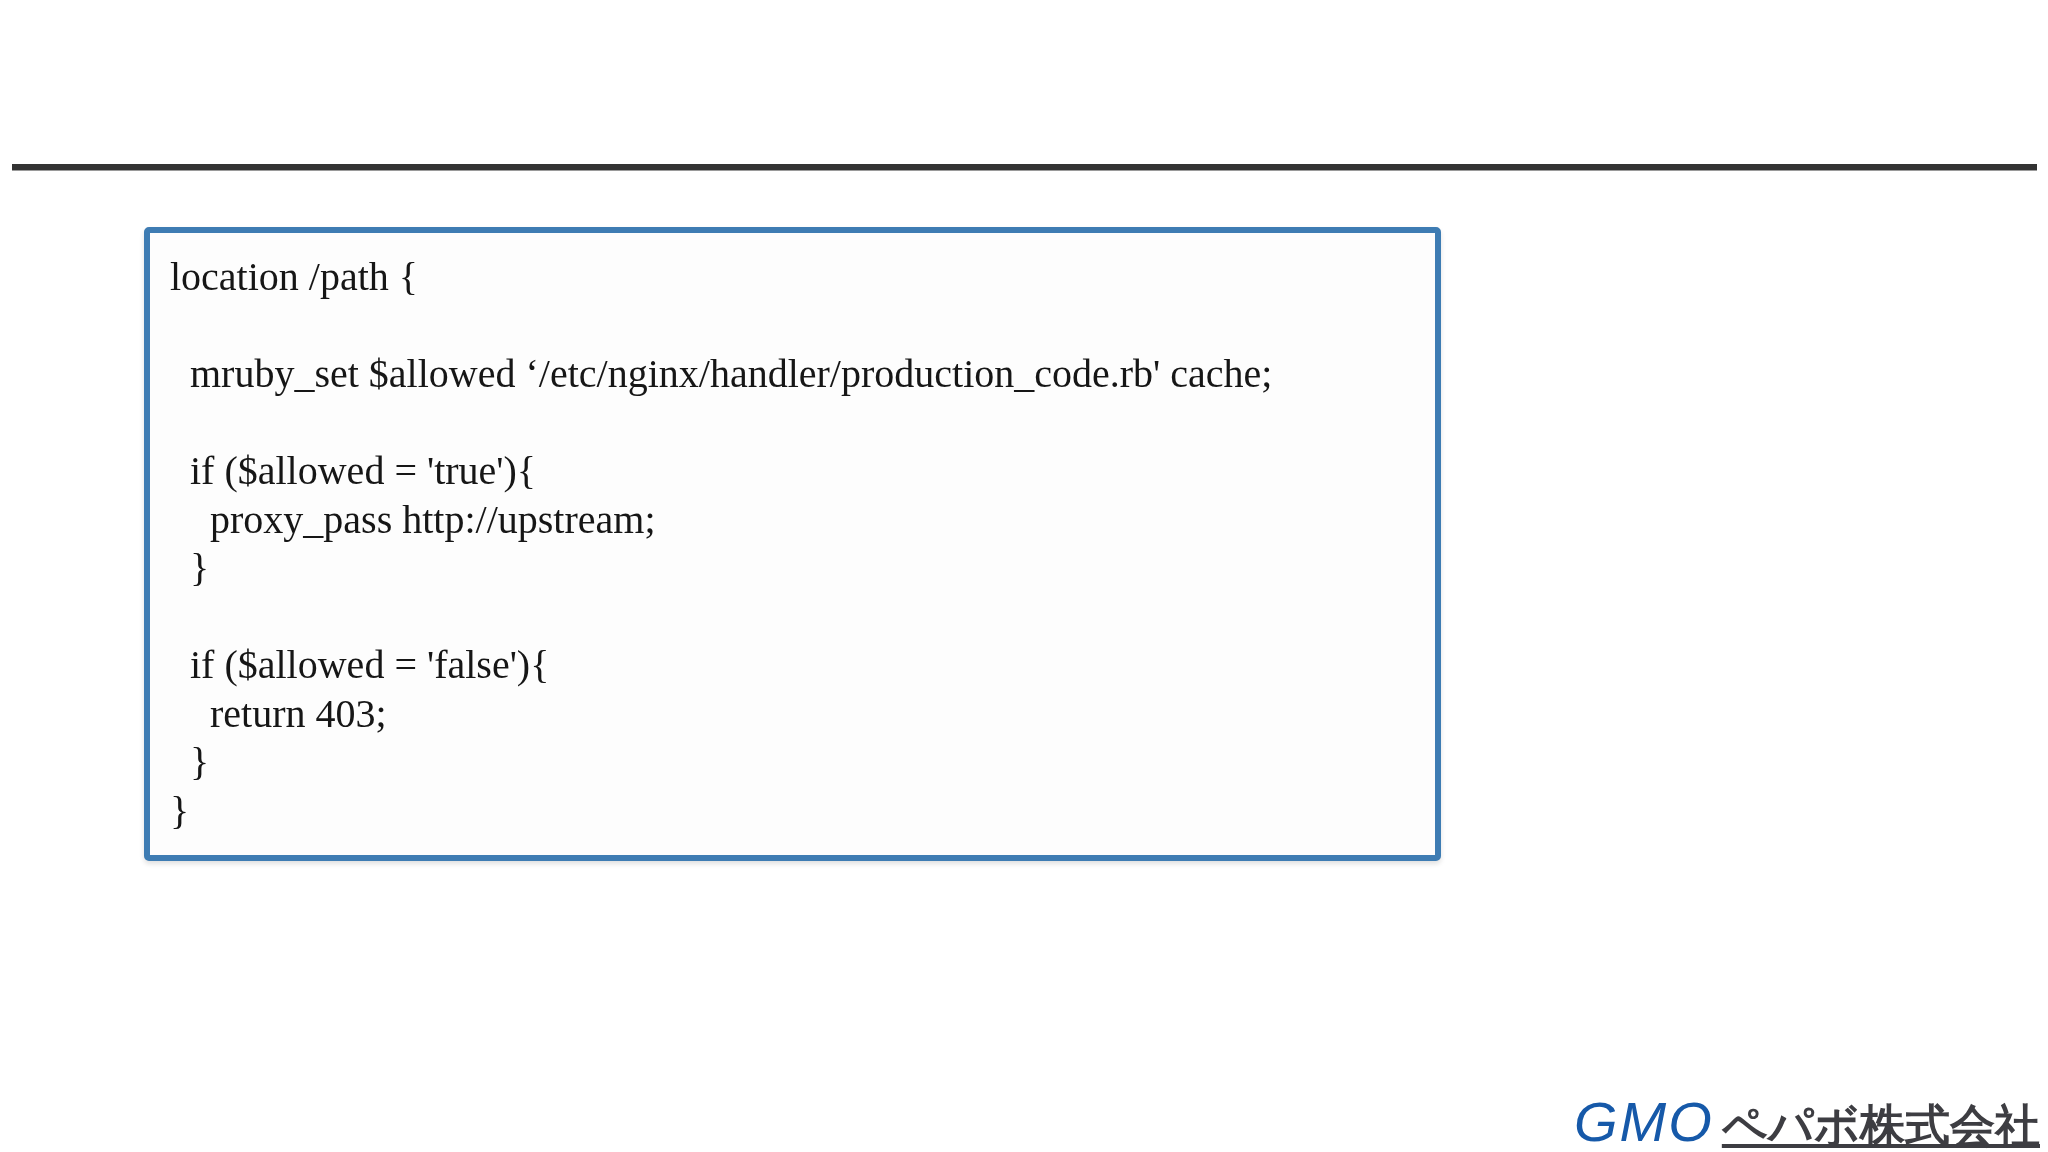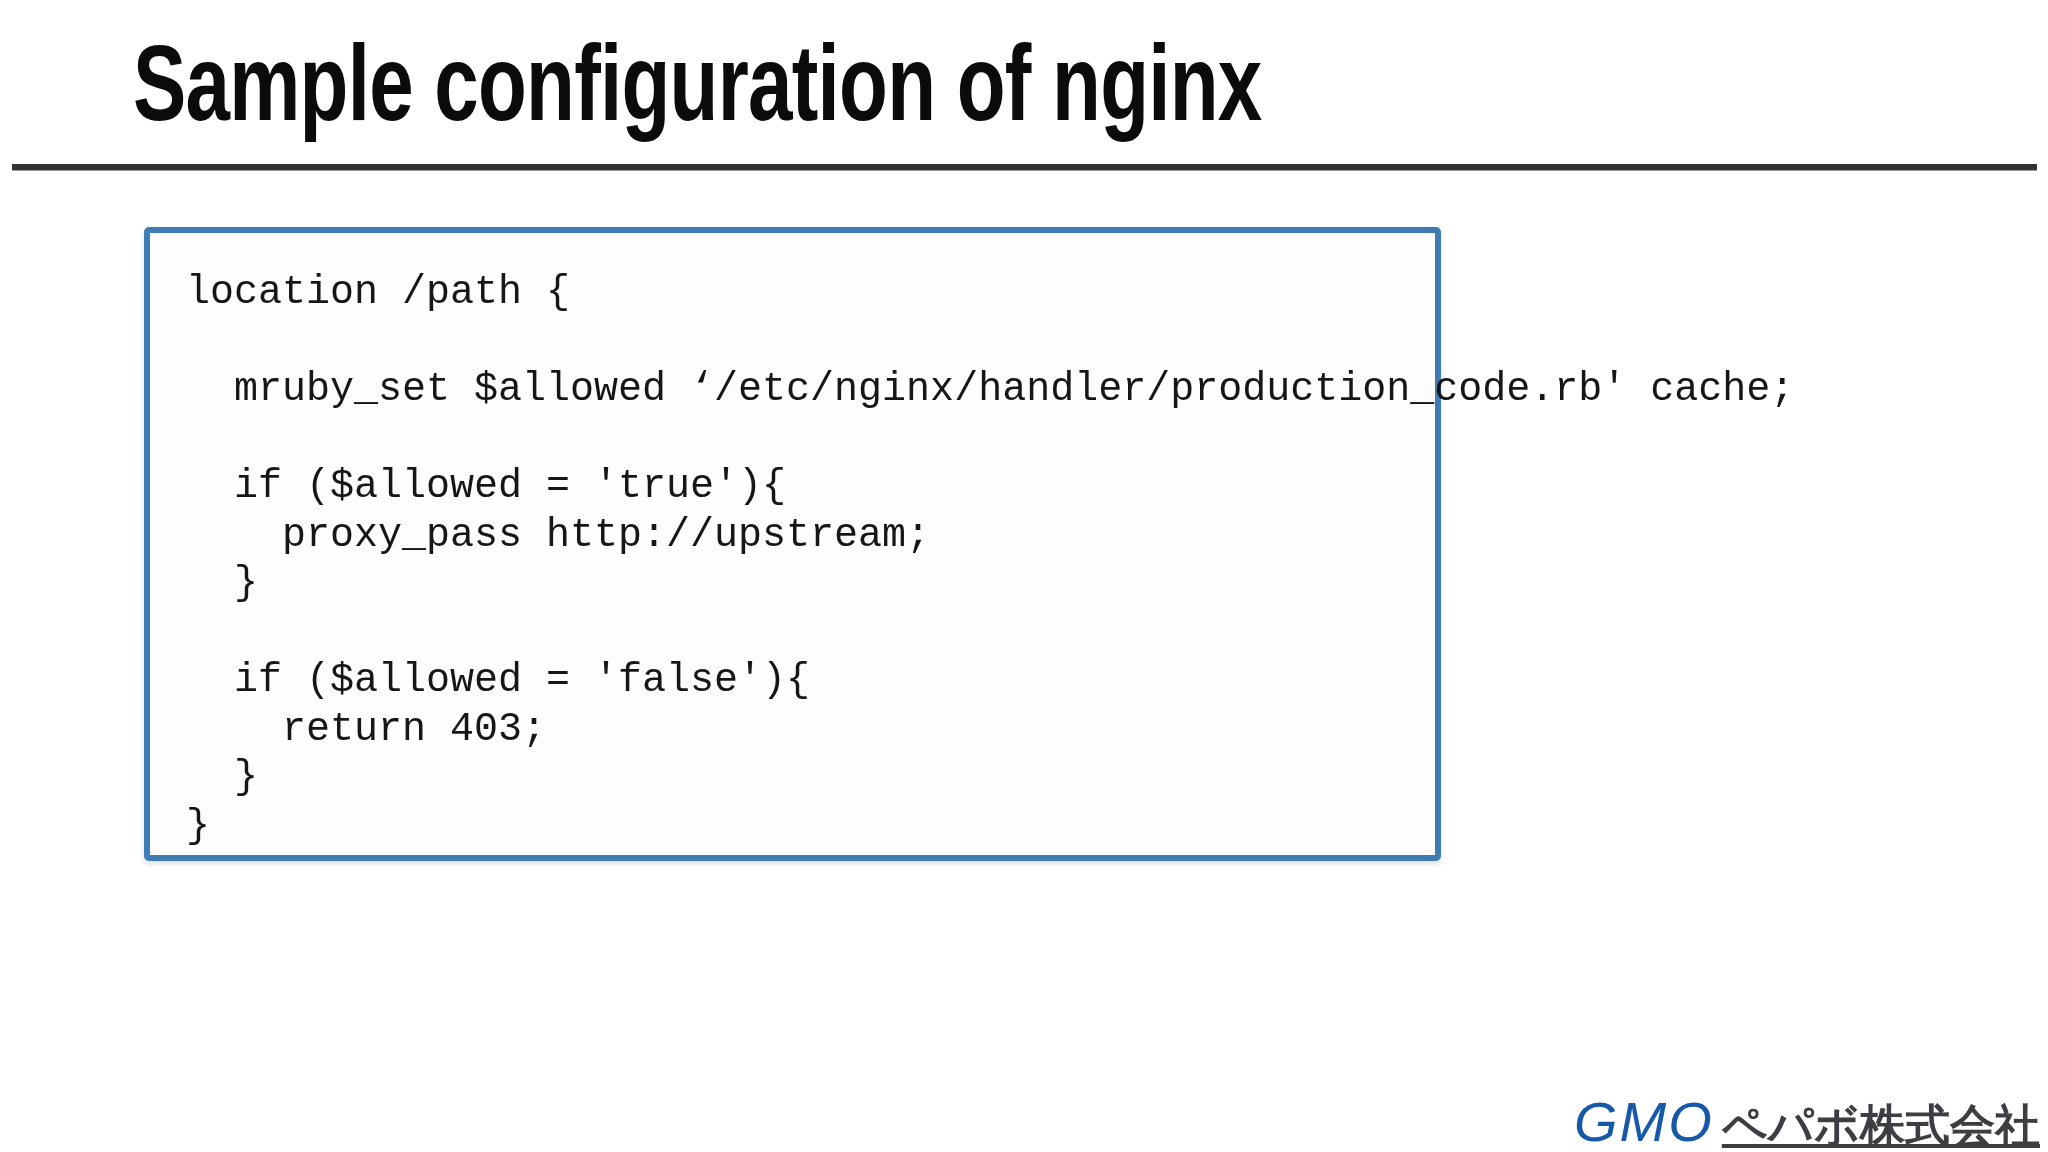--- a/index.html
+++ b/index.html
@@ -46,23 +46,23 @@
     left: 144px;
     top: 227px;
     width: 1297px;
     height: 634px;
     background: #fdfdfd;
     border: 6px solid var(--box-border, #3e7cb3);
     border-radius: 5px;
     box-shadow: 0 3px 5px rgba(0,0,0,0.12);
   }
   .code {
-    margin: 16px;
+    margin: 0;
     padding: 20px 8px 0 20px;
-    font-family: Liberation Mono, monospace;
+    font-family: Liberation Serif, serif;
     font-size: 40px;
     line-height: 48.5px;
     color: var(--code-text, #161616);
     white-space: pre;
   }
   .logo {
     position: absolute;
     right: 8px;
     bottom: 2px;
     white-space: nowrap;
@@ -85,21 +85,20 @@
     vertical-align: baseline;
     font-family: "Liberation Sans", sans-serif;
     text-decoration: underline;
   }
 </style>
 </head>
 <body>
 
 <div class="slide">
 
-  <h1 class="title"><span class="title-inner">Sample configuration of nginx</span></h1>
 
   <div class="rule"></div>
 
   <div class="codebox">
     <pre class="code">location /path {
 
   mruby_set $allowed ‘/etc/nginx/handler/production_code.rb' cache;
 
   if ($allowed = 'true'){
     proxy_pass http://upstream;

